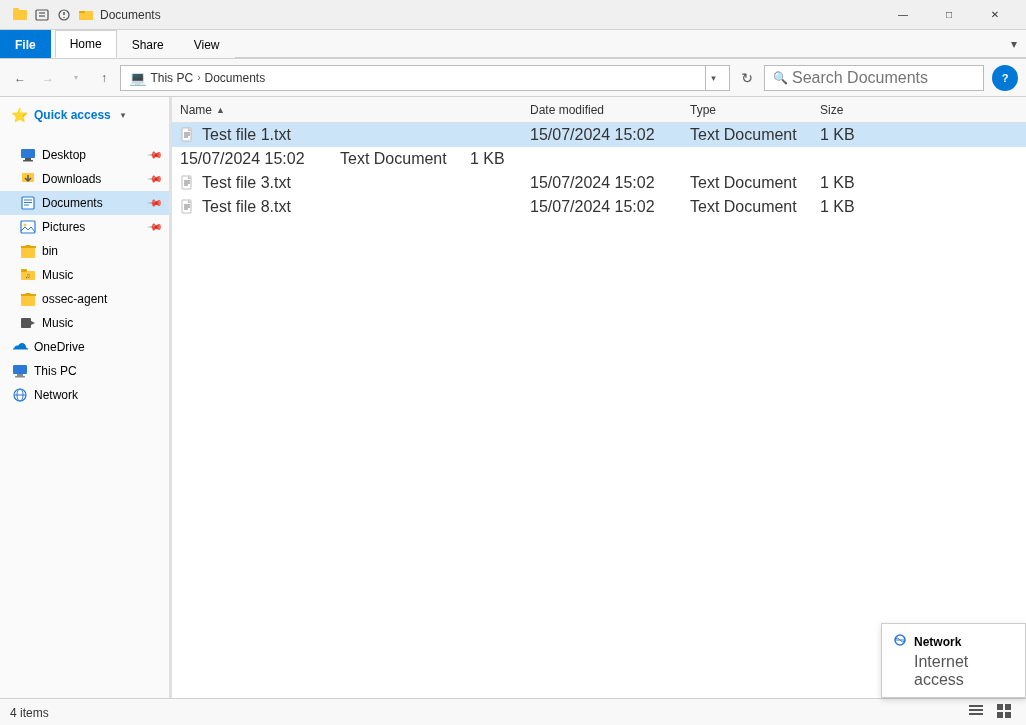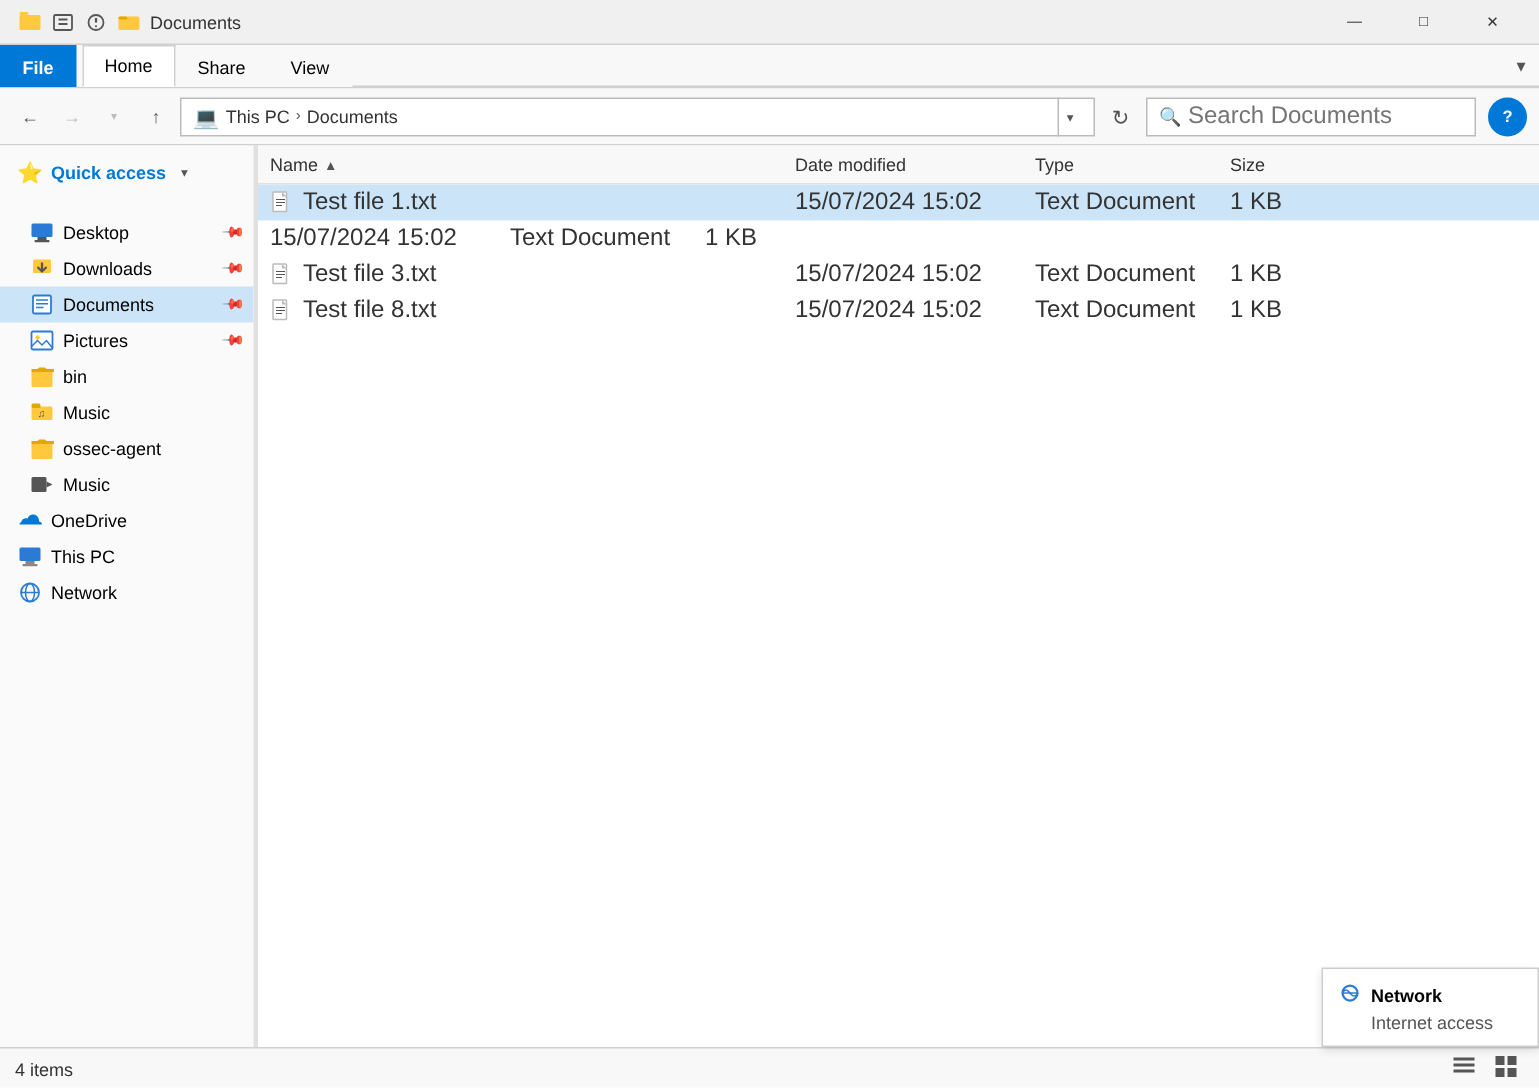--- a/index.html
+++ b/index.html
@@ -587,21 +587,21 @@
     <div style="display:flex;align-items:center;gap:6px;margin-bottom:2px;">
       <span style="font-size:14px;">
         <svg width="16" height="16" viewBox="0 0 16 16">
             <circle cx="8" cy="8" r="5" fill="none" stroke="#2b7bd6" stroke-width="1.5"></circle>
             <path d="M3 8 Q5 4 8 8 Q11 12 13 8" fill="none" stroke="#2b7bd6" stroke-width="1"></path>
             <line x1="3" y1="8" x2="13" y2="8" stroke="#2b7bd6" stroke-width="1"></line>
           </svg>
       </span>
       <span style="font-size:12px;font-weight:600;">Network</span>
     </div>
-    <div style="font-size:12px;color:#555;padding-left:22px;">Internet access</div>
+    <div style="font-size:16px;color:#555;padding-left:22px;">Internet access</div>
   </div>
 </div>
 
 <div class="status-bar">
   <span>4 items</span>
   <div class="status-right">
     <span style="cursor:pointer;padding:2px 4px;">
       <svg width="16" height="16" viewBox="0 0 16 16">
           <rect x="1" y="2" width="14" height="2" fill="#555"></rect>
           <rect x="1" y="6" width="14" height="2" fill="#555"></rect>

